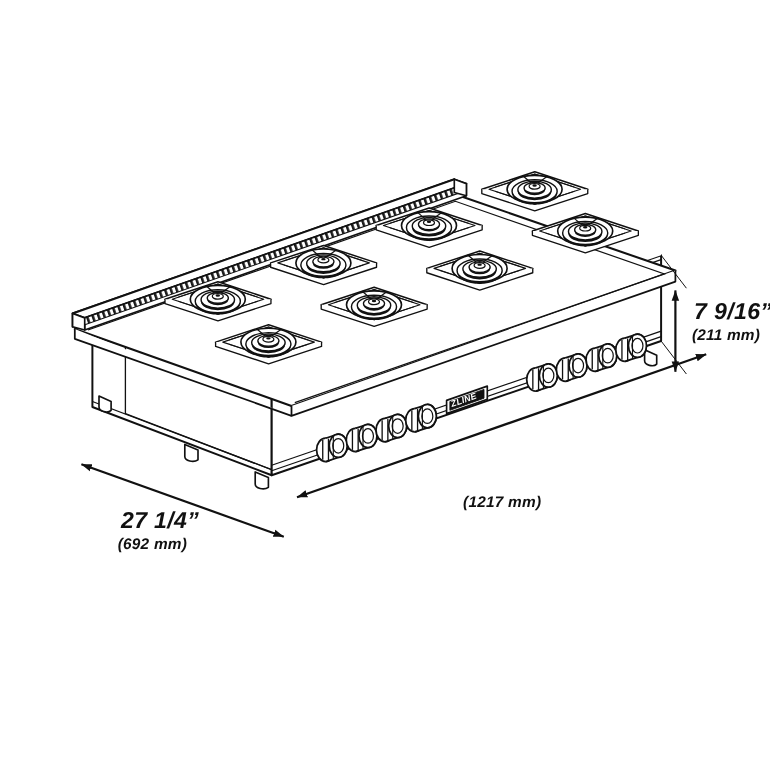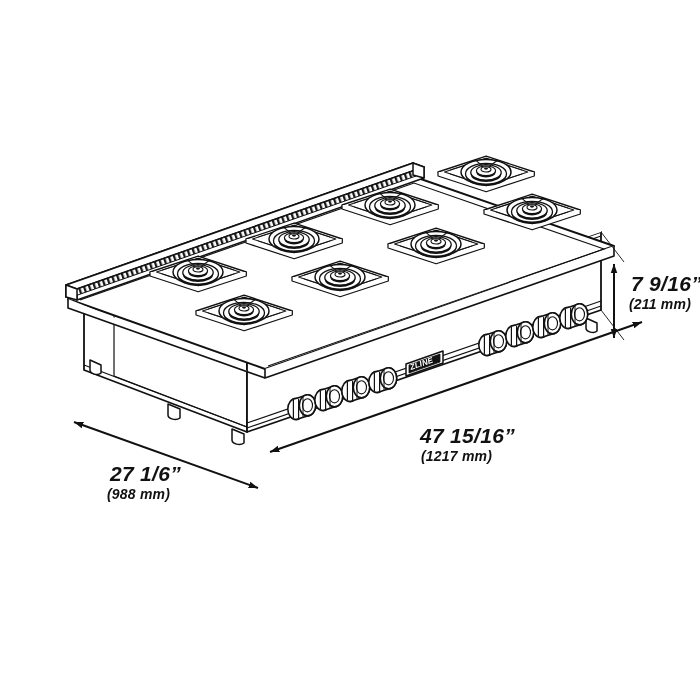--- a/index.html
+++ b/index.html
@@ -244,22 +244,21 @@
       <path d="M 74,422 L 258,488" fill="none" stroke="#111111" stroke-width="2" marker-start="url(#ah-rev)" marker-end="url(#ah)"></path>
 
       <path d="M 614,264 L 614,338" fill="none" stroke="#111111" stroke-width="2" marker-start="url(#ah-rev)" marker-end="url(#ah)"></path>
 
       <path d="M 601,232 L 624,262" fill="none" stroke="#111111" stroke-width="0.9"></path>
       <path d="M 601,310 L 624,340" fill="none" stroke="#111111" stroke-width="0.9"></path>
     </g>
 
   </svg>
 
-  <div class="dim-label dim-primary" id="label-width">47 15/16”</div>
   <div class="dim-label dim-secondary" id="label-width-mm">(1217 mm)</div>
 
-  <div class="dim-label dim-primary" id="label-depth">27 1/6”</div>
-  <div class="dim-label dim-secondary" id="label-depth-mm">(988 mm)</div>
+  <div class="dim-label dim-primary" id="label-depth">27 1/4”</div>
+  <div class="dim-label dim-secondary" id="label-depth-mm">(692 mm)</div>
 
   <div class="dim-label dim-primary" id="label-height">7 9/16”</div>
   <div class="dim-label dim-secondary" id="label-height-mm">(211 mm)</div>
 
 </div>
 
 </body></html>

